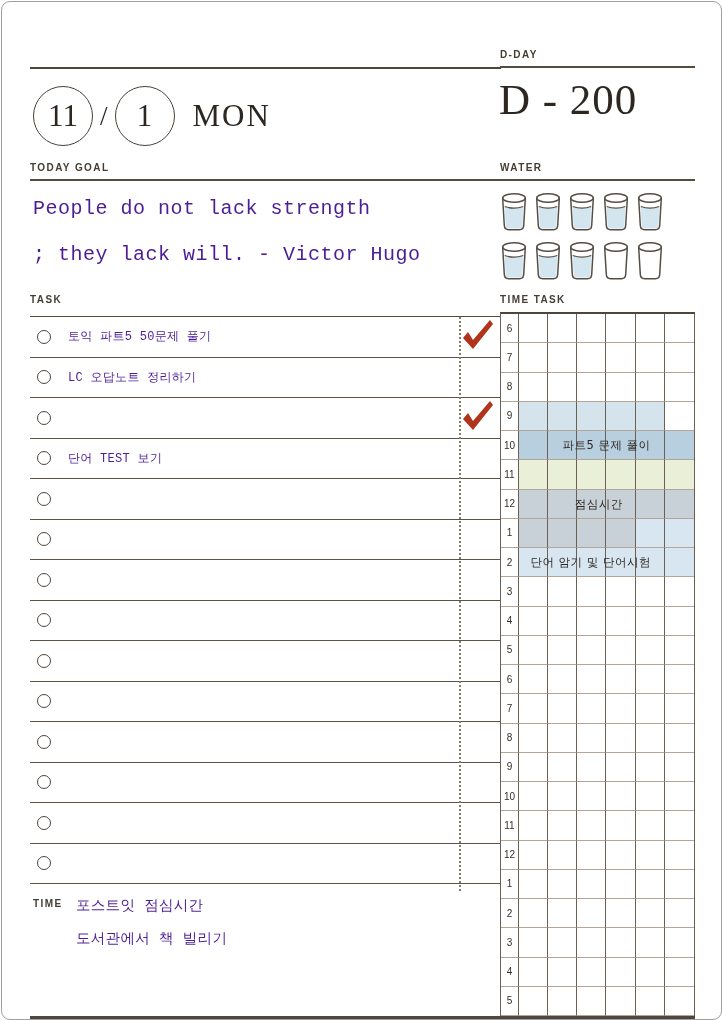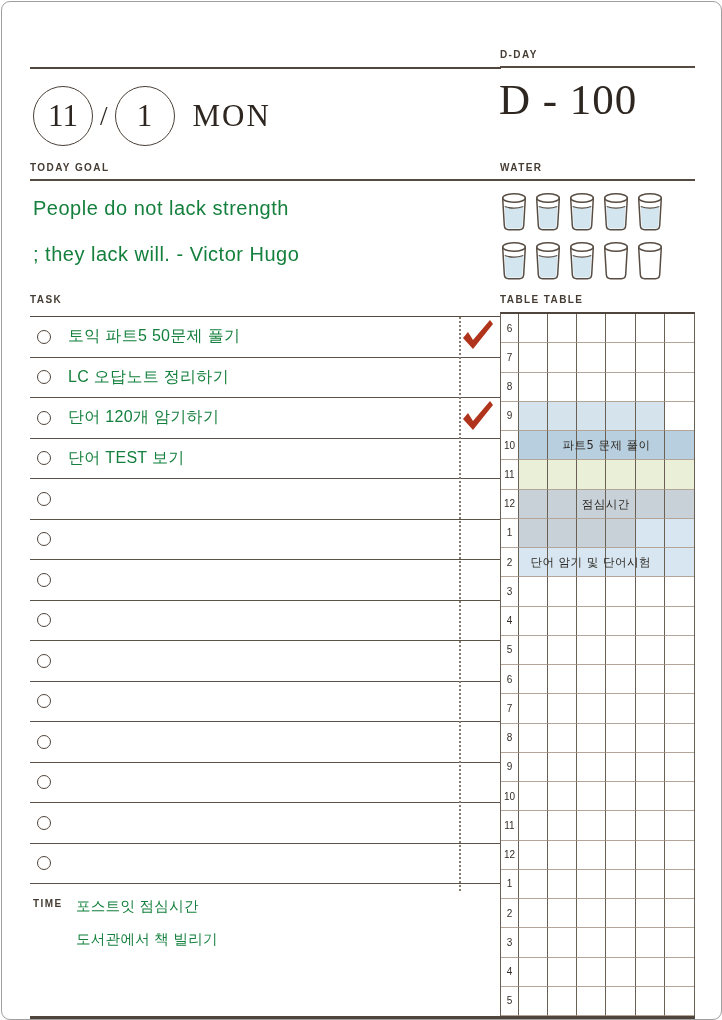--- a/index.html
+++ b/index.html
@@ -18,30 +18,30 @@
   
   .date-circle{
     width:58px;height:58px;border:1.5px solid #4a4138;border-radius:50%;
     display:flex;align-items:center;justify-content:center;
     font-family:"Liberation Serif",serif;font-size:31px;color:#2e2721;background:#fff;
   }
   .date-slash{font-family:"Liberation Serif",serif;font-size:27px;color:#2e2721;}
   .weekday{font-family:"Liberation Serif",serif;font-size:31px;letter-spacing:2px;color:#2e2721;}
   .dday-value{font-family:"Liberation Serif",serif;font-size:43px;letter-spacing:1px;color:#2e2721;}
   
-  .hand{font-family:Liberation Sans, sans-serif;color:#15803d;}
+  .hand{font-family:Liberation Mono, monospace;color:#4c1d95;}
   .goal-line{font-size:20px;letter-spacing:0.5px;}
   
   .task-list{border-top:1.6px solid #564b40;}
   .task-row{position:relative;height:39.5px;border-bottom:1.4px solid #5d5247;display:flex;align-items:center;}
   .task-circle{
     width:12px;height:12px;border:1.6px solid #4f453c;border-radius:50%;
     margin-left:7px;flex:0 0 auto;background:#fff;
   }
-  .task-text{margin-left:17px;font-size:16px;letter-spacing:0.3px;text-align:center;}
+  .task-text{margin-left:17px;font-size:12px;letter-spacing:0.3px;text-align:center;}
   .task-check{position:absolute;left:429px;top:2px;}
   .dotted-line{
     width:1.5px;
     background-image:repeating-linear-gradient(to bottom,#837a6f 0 1.6px,transparent 1.6px 4px);
   }
   
   .cups{display:flex;flex-wrap:wrap;width:172px;column-gap:8px;row-gap:8px;}
   .cup{display:block;}
   
   .tt-wrap{left:498px;top:283px;width:195px;height:704px;}
@@ -77,21 +77,21 @@
     </div>
     <span class="date-slash" style="margin:0 7px;">/</span>
     <div class="date-circle">
       <span>1</span>
     </div>
     <span class="weekday" style="margin-left:18px;">MON</span>
   </div>
 
   <div class="abs section-label" style="left:498px;top:20px;">D-DAY</div>
   <div class="abs thin-rule" style="left:498px;top:37px;width:195px;"></div>
-  <div class="abs dday-value" style="left:497px;top:46px;">D - 100</div>
+  <div class="abs dday-value" style="left:497px;top:46px;">D - 200</div>
 
   <div class="abs section-label" style="left:28px;top:133px;">TODAY GOAL</div>
   <div class="abs thin-rule" style="left:28px;top:150px;width:471px;"></div>
   <div class="abs hand goal-line" style="left:31px;top:168px;">People do not lack strength</div>
   <div class="abs hand goal-line" style="left:31px;top:214px;">; they lack will. - Victor Hugo</div>
 
   <div class="abs section-label" style="left:498px;top:133px;">WATER</div>
   <div class="abs thin-rule" style="left:498px;top:150px;width:195px;"></div>
   <div class="abs cups" style="left:499px;top:163px;" id="water-cups">
       <svg class="cup" width="26" height="41" viewBox="0 0 26 41">
@@ -163,21 +163,20 @@
           <path d="M4,19 L9,13 L14,21 L31,1 L34,5 L14,30 Z" fill="#b0341c"></path>
         </svg>
      </div>
       <div class="task-row">
        <span class="task-circle"></span>
        <span class="task-text hand">LC 오답노트 정리하기</span>
 
      </div>
       <div class="task-row">
        <span class="task-circle"></span>
-       <span class="task-text hand">단어 120개 암기하기</span>
        <svg class="task-check" width="37" height="31" viewBox="0 0 37 31">
           <path d="M4,19 L9,13 L14,21 L31,1 L34,5 L14,30 Z" fill="#b0341c"></path>
         </svg>
      </div>
       <div class="task-row">
        <span class="task-circle"></span>
        <span class="task-text hand">단어 TEST 보기</span>
 
      </div>
       <div class="task-row">
@@ -230,21 +229,21 @@
        <span class="task-text hand"></span>
 
      </div>
     </div>
   <div class="abs dotted-line" style="left:457px;top:288px;height:574px;"></div>
 
   <div class="abs section-label" style="left:31px;top:869px;">TIME</div>
   <div class="abs hand memo-line" style="left:74px;top:861px;">포스트잇 점심시간</div>
   <div class="abs hand memo-line" style="left:74px;top:894px;text-align:right;">도서관에서 책 빌리기</div>
 
-  <div class="abs section-label" style="left:498px;top:265px;">TABLE TABLE</div>
+  <div class="abs section-label" style="left:498px;top:265px;">TIME TASK</div>
   <div class="abs tt-wrap">
     <div class="tt-grid" id="tt-grid">
         <div class="tt-hour">6</div>
         <div class="tt-cell"></div>
         <div class="tt-cell"></div>
         <div class="tt-cell"></div>
         <div class="tt-cell"></div>
         <div class="tt-cell"></div>
         <div class="tt-cell"></div>
         <div class="tt-hour">7</div>
@@ -404,20 +403,20 @@
         <div class="tt-hour">5</div>
         <div class="tt-cell"></div>
         <div class="tt-cell"></div>
         <div class="tt-cell"></div>
         <div class="tt-cell"></div>
         <div class="tt-cell"></div>
         <div class="tt-cell"></div>
       </div>
     <div class="tt-overlay" id="tt-overlay">
         <div class="tt-block-label" style="top:116.93px;left:18.00px;width:174.60px;height:29.23px">파트5 문제 풀이</div>
-        <div class="tt-block-label" style="top:175.40px;left:19px;width:171px;height:29.23px">점심시간</div>
+        <div class="tt-block-label" style="top:175.40px;left:12px;width:171px;height:29.23px">점심시간</div>
         <div class="tt-block-label" style="top:233.87px;left:18.00px;width:143px;height:29.23px">단어 암기 및 단어시험</div>
       </div>
   </div>
 
   <div class="abs rule" style="left:28px;top:987px;width:665px;height:2.5px;"></div>
 
 </div>
 
 </body></html>

